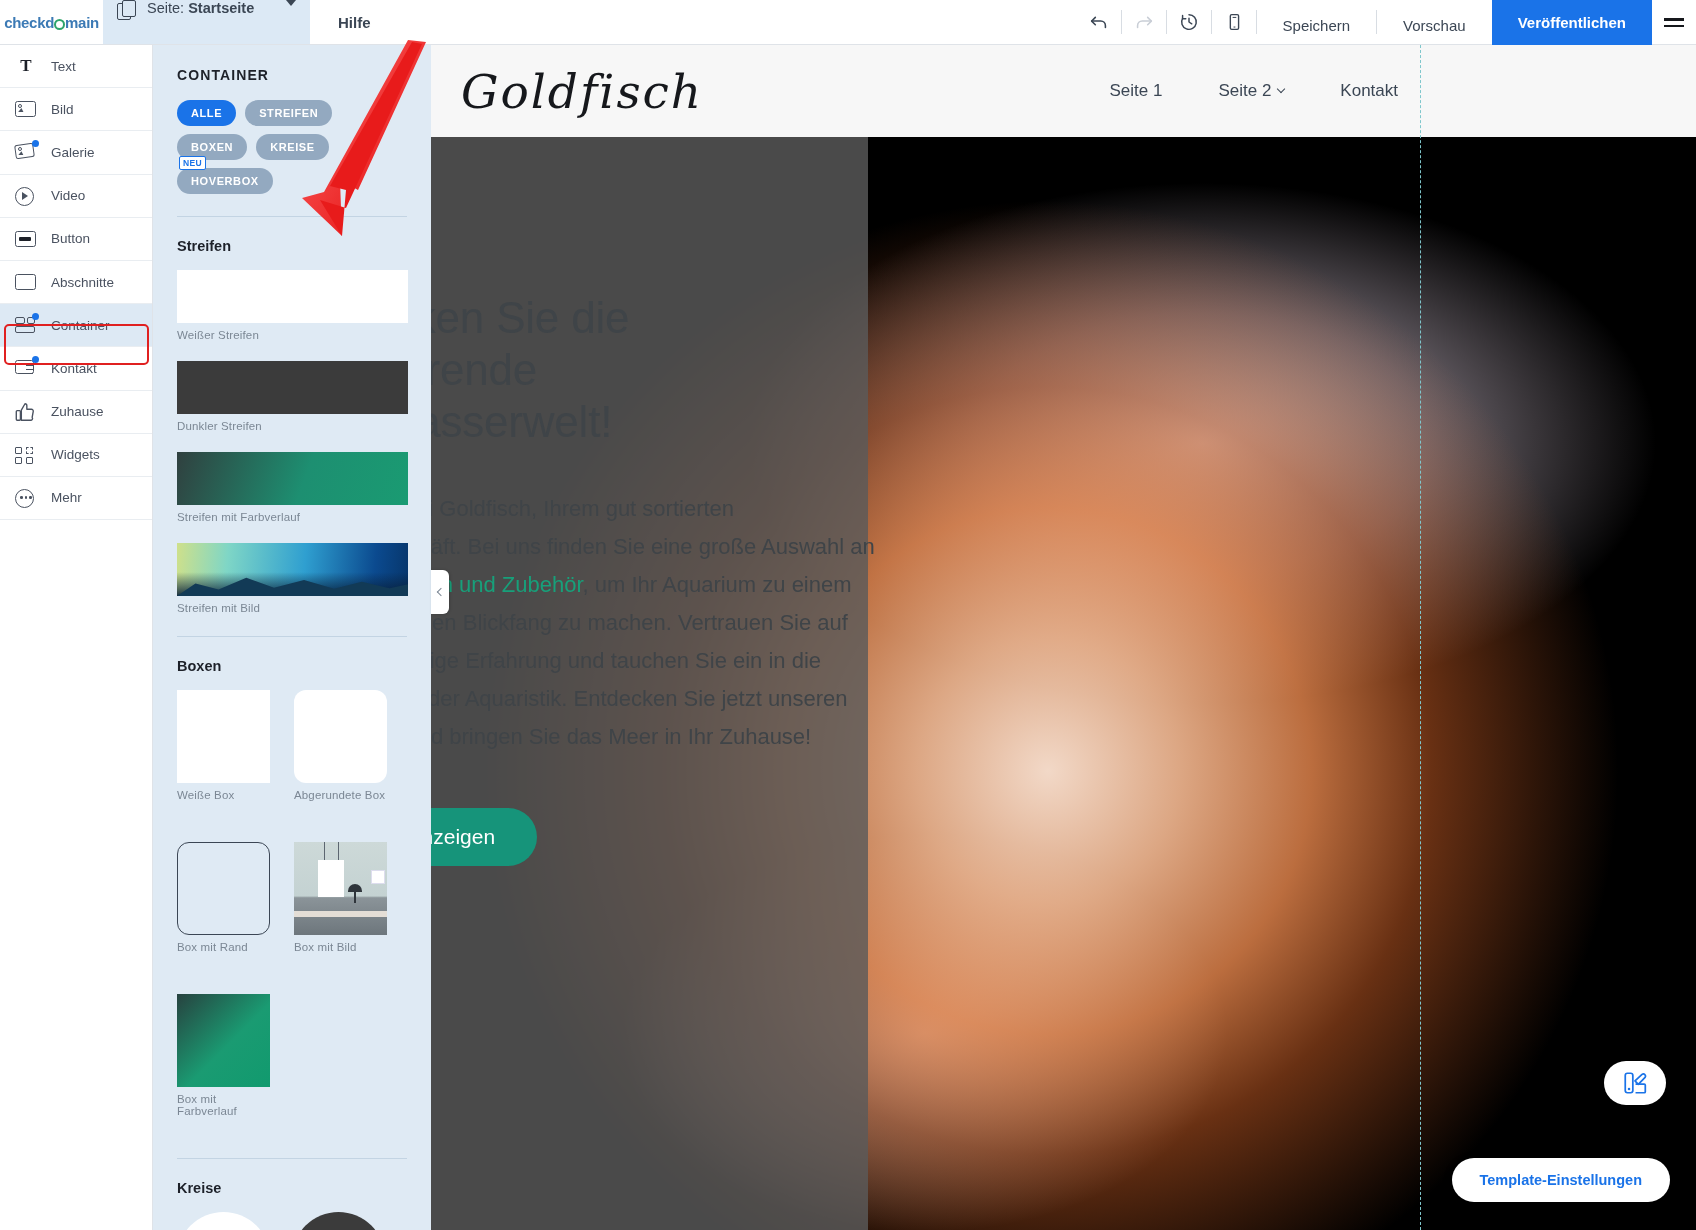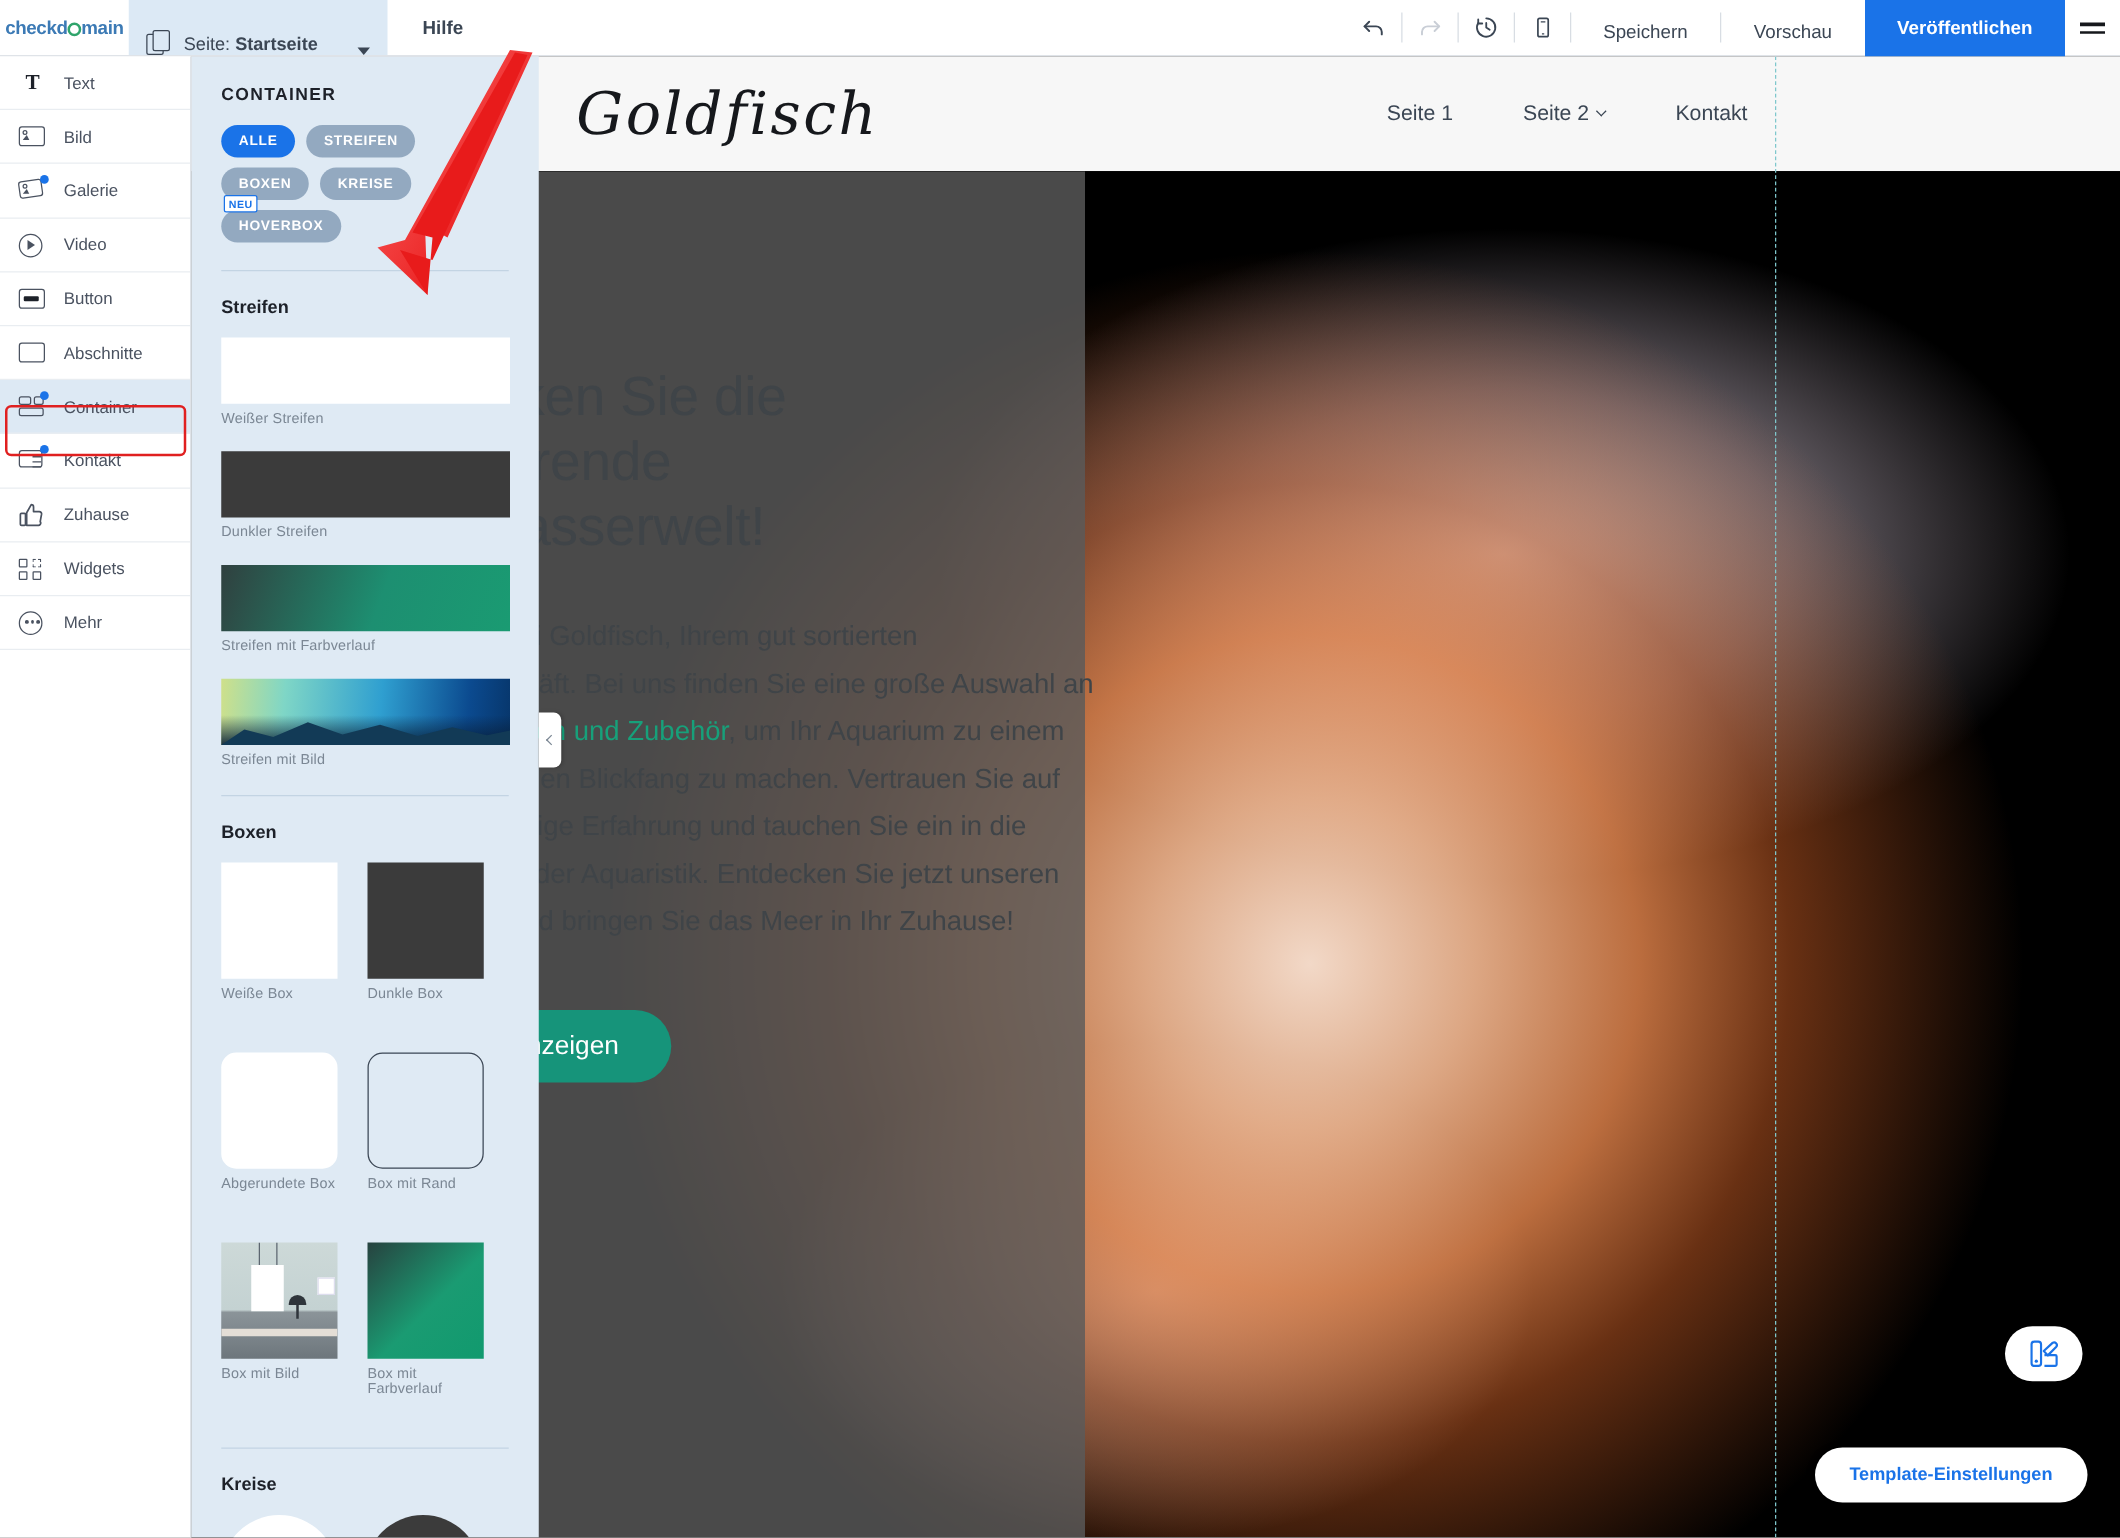--- a/index.html
+++ b/index.html
@@ -19,21 +19,21 @@
   }
   .brand {
     width: 103px; display: flex; align-items: center; justify-content: center;
     font-size: 15px; font-weight: 700; letter-spacing: -0.3px; color: #3c7ab5;
   }
   .brand .o-mark {
     display: inline-block; width: 11px; height: 11px; border-radius: 50%;
     border: 2px solid #2fa46b; position: relative; top: 2px; margin: 0 0px;
   }
   .page-selector {
-    width: 207px; background: #dce9f5; display: flex; align-items: flex-end;
+    width: 207px; background: #dce9f5; display: flex; align-items: flex-start;
     gap: 10px; padding: 0 14px; cursor: pointer; position: relative;
   }
   .page-selector .pages-icon { width: 20px; height: 20px; position: relative; flex: 0 0 auto; }
   .page-selector .pages-icon::before,
   .page-selector .pages-icon::after {
     content: ""; position: absolute; border: 1.5px solid #3b4654; border-radius: 2px;
   }
   .page-selector .pages-icon::before { width: 12px; height: 15px; left: 0; top: 3px; background: #dce9f5; }
   .page-selector .pages-icon::after  { width: 12px; height: 15px; left: 5px; top: 0; background: #dce9f5; }
   .page-label { font-size: 14.5px; color: #3b4654; white-space: nowrap; }
@@ -448,24 +448,20 @@
             <div class="thumb-label">Streifen mit Bild</div>
           </div>
           <div class="panel-divider"></div>
           <div class="group-title">Boxen</div>
           <div class="boxes-grid">
             <div class="box-item">
               <div class="box white"></div>
               <div class="thumb-label">Weiße Box</div>
             </div>
             <div class="box-item">
-              <div class="box dark"></div>
-              <div class="thumb-label">Dunkle Box</div>
-            </div>
-            <div class="box-item">
               <div class="box rounded"></div>
               <div class="thumb-label">Abgerundete Box</div>
             </div>
             <div class="box-item">
               <div class="box border"></div>
               <div class="thumb-label">Box mit Rand</div>
             </div>
             <div class="box-item">
               <div class="box img">
                 <span class="wire1"></span>

